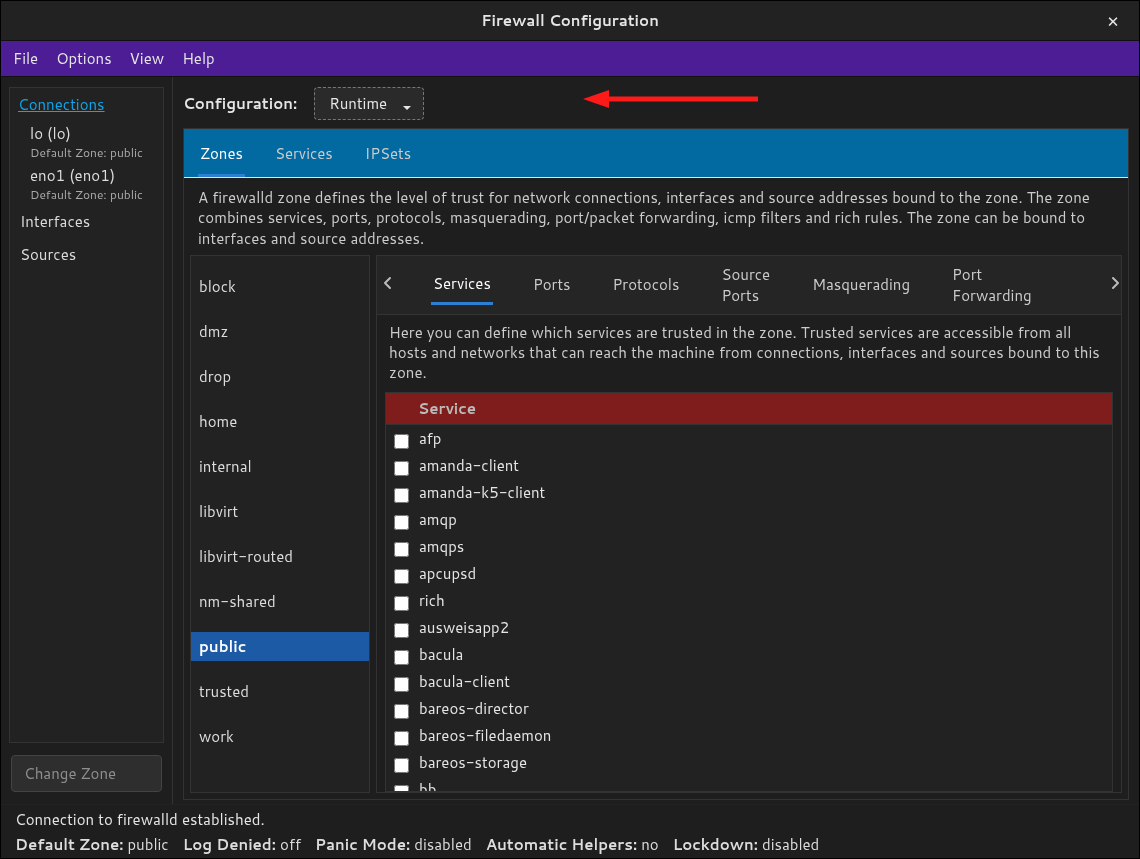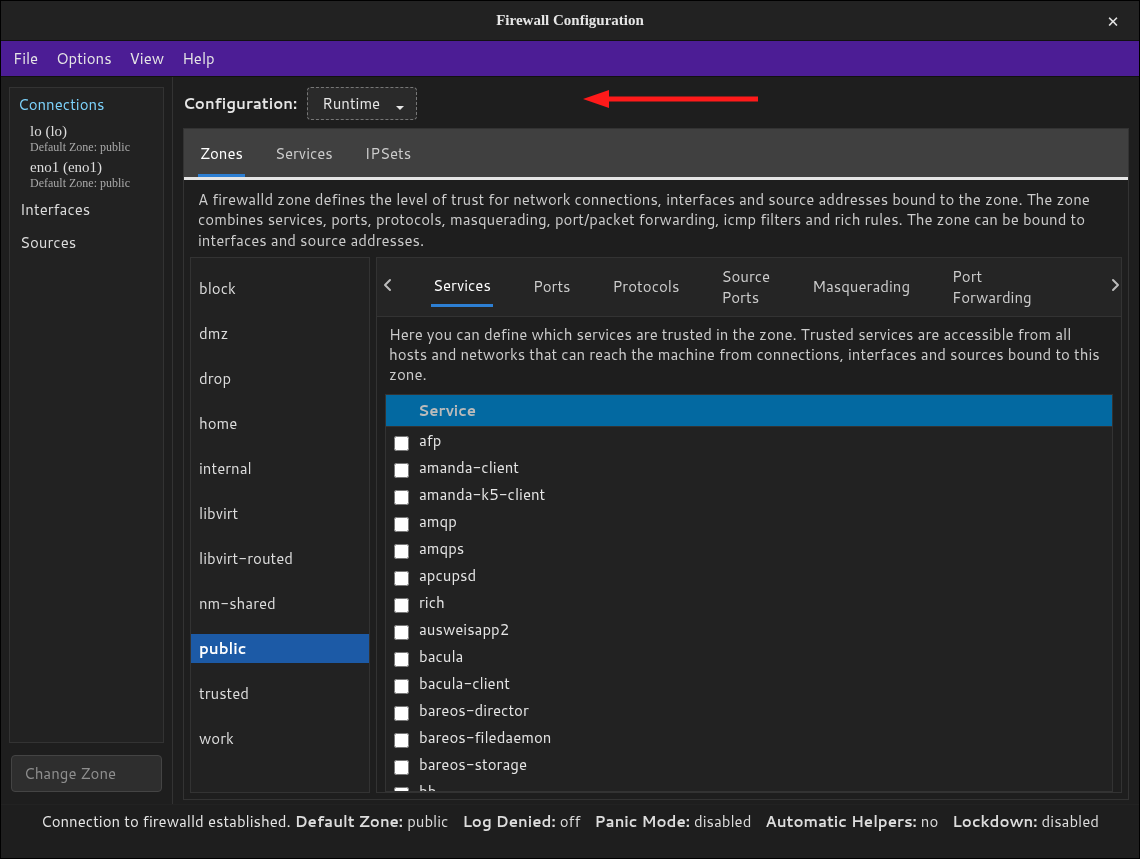--- a/index.html
+++ b/index.html
@@ -18,21 +18,21 @@
     border: 1px solid #000;
   }
   
   .titlebar {
     height: 40px;
     background: #222;
     display: flex; align-items: center; justify-content: center;
     position: relative;
     border-bottom: 1px solid #111;
   }
-  .titlebar .title { font-weight: 600; font-family: Liberation Serif, serif; }
+  .titlebar .title { font-weight: 600; }
   .titlebar .close-btn {
     position: absolute; right: 16px; top: 10px;
     width: 20px; height: 20px;
     display: flex; align-items: center; justify-content: center;
     font-weight: 700; cursor: pointer;
   }
   
   .menubar {
     height: 36px;
     display: flex; align-items: center;
@@ -64,26 +64,26 @@
   }
   .side-panel {
     border: 1px solid #333;
     background: #222;
     margin: 4px 8px;
     flex: 1;
     overflow: hidden;
   }
   .side-section-title {
     padding: 6px 8px;
-    color: #7dd3fc;
+    color: #0ea5e9;
+    text-decoration: underline;
   }
   .side-conn {
     padding: 2px 8px 2px 20px;
     color: #ddd;
-    font-family: Liberation Serif, serif;
   }
   .side-conn .sub {
     font-size: 12px; color: #aaa;
     padding-left: 0;
   }
   .side-simple {
     padding: 6px 10px;
     color: #ddd;
   }
   .change-zone {
@@ -96,21 +96,21 @@
     display: inline-block;
   }
   
   .right-col {
     flex: 1;
     display: flex; flex-direction: column;
     padding: 6px 10px 6px 10px;
     overflow: hidden;
   }
   .config-row {
-    display: flex; align-items: center; gap: 10px;
+    display: flex; align-items: center; gap: 17px;
     padding: 4px 0 8px 0;
     position: relative;
   }
   .config-row .cfg-label { font-weight: 600; }
   .dropdown {
     display: inline-flex; align-items: flex-end; gap: 14px;
     background: #2a2a2a;
     border: 1px dashed #777;
     border-radius: 4px;
     padding: 5px 10px 5px 14px;
@@ -130,22 +130,22 @@
   .content-box {
     flex: 1;
     border: 1px solid #333;
     background: #1e1e1e;
     display: flex; flex-direction: column;
     overflow: hidden;
   }
   .top-tabs {
     display: flex; gap: 28px;
     padding: 8px 14px 0 14px;
-    border-bottom: 3px solid #e5e5e5;
-    background: #404040;
+    border-bottom: 1px solid #e5e5e5;
+    background: #0369a1;
   }
   .top-tabs .tab {
     padding: 6px 2px 10px 2px;
     cursor: pointer;
     color: #ccc;
   }
   .top-tabs .tab.active {
     color: #fff;
     border-bottom: 3px solid #2d7fd3;
   }
@@ -215,21 +215,21 @@
   .svc-list-wrap {
     flex: 1;
     margin: 4px 8px 0 8px;
     border: 1px solid #333;
     display: flex; flex-direction: column;
     overflow: hidden;
     background: #222;
   }
   .svc-header {
     display: flex; align-items: center;
-    background: #0369a1;
+    background: #7f1d1d;
     border-bottom: 1px solid #333;
     padding: 5px 8px;
   }
   .svc-header .col-chk { width: 24px; }
   .svc-header .col-name { font-weight: 600; color: #bbb; }
   .svc-rows {
     flex: 1;
     overflow-y: hidden;
   }
   .svc-row {
@@ -242,21 +242,21 @@
     accent-color: #555;
     background: #333;
   }
   
   .statusbar {
     position: absolute;
     left: 0; right: 0; bottom: 0;
     height: 54px;
     padding: 6px 14px;
     background: #1e1e1e;
-    display: flex; flex-direction: row; justify-content: center;
+    display: flex; flex-direction: column; justify-content: center;
     gap: 4px;
     border-top: 1px solid #222;
   }
   .statusbar .row2 {
     display: flex; gap: 14px; flex-wrap: wrap;
     color: #ddd;
   }
   .statusbar .kv .k { font-weight: 700; }
 </style>
 </head>

